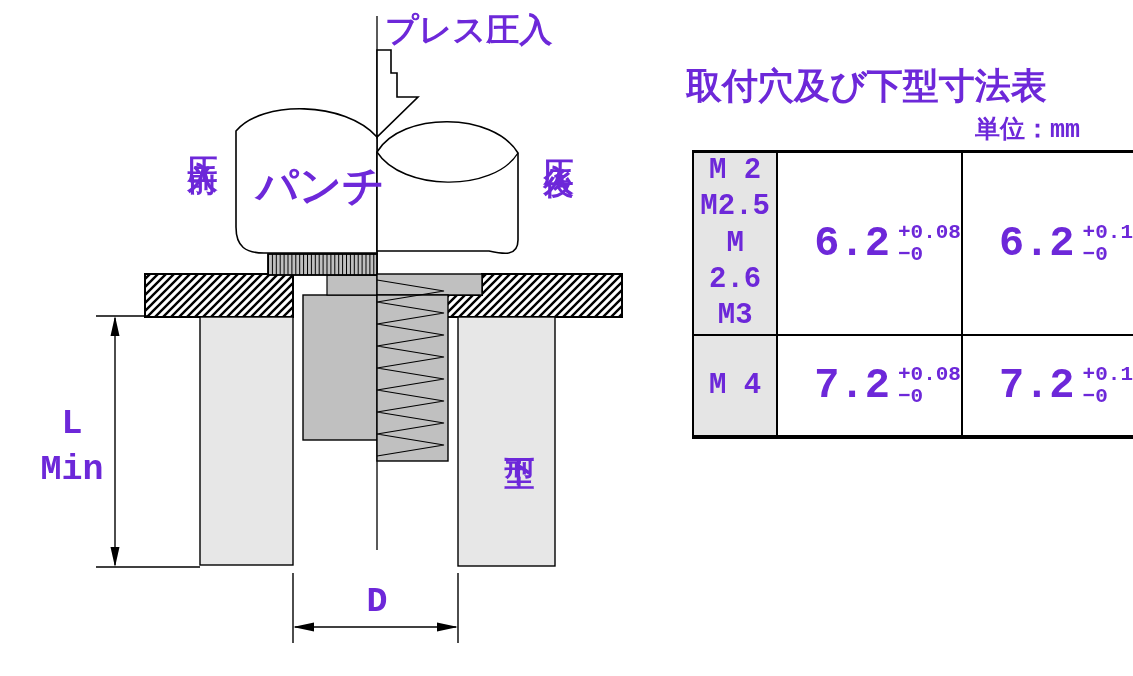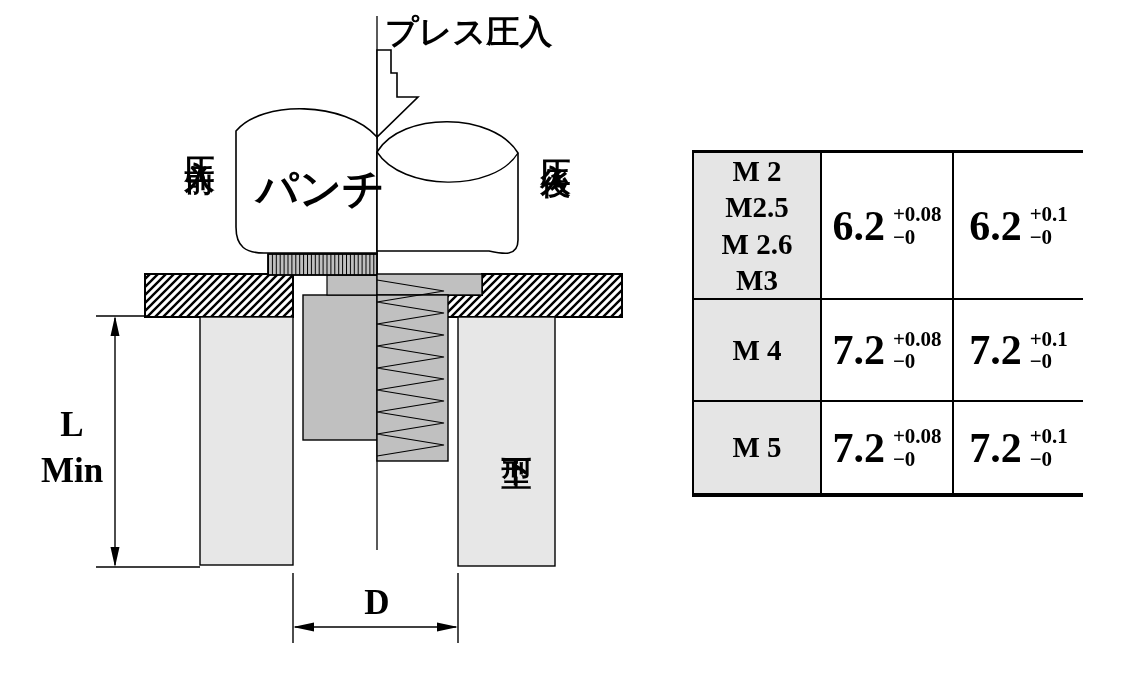--- a/index.html
+++ b/index.html
@@ -1,18 +1,18 @@
 <!DOCTYPE html>
 <html><head>
 <meta charset="utf-8">
 <style>
   html,body{margin:0;padding:0;background:#fff;}
   .wrap{
     position:relative;width:1133px;height:676px;background:#ffffff;
-    font-family:Liberation Serif, serif;font-weight:bold;color:#000000;
+    font-family:Liberation Mono, monospace;font-weight:bold;color:#6d28d9;
     overflow:hidden;
   }
   svg{position:absolute;left:0;top:0;}
   .lbl{position:absolute;white-space:pre-wrap;line-height:1.25;}
   .vert{writing-mode:vertical-rl;text-orientation:upright;letter-spacing:4px;}
   .center{text-align:center;}
 
   
   .tbl-title{position:absolute;left:686px;top:62px;font-size:36px;letter-spacing:0px;}
   .tbl-unit{position:absolute;left:860px;top:112px;width:220px;text-align:right;font-size:25px;}
@@ -20,21 +20,21 @@
     position:absolute;left:692px;top:150px;border-collapse:collapse;table-layout:fixed;
     border-top:3px solid #000;border-bottom:4px solid #000;border-left:2px solid #000;
   }
   table.dim th, table.dim td{
     border:2px solid #000;padding:0;vertical-align:middle;text-align:center;
   }
   table.dim th:last-child, table.dim td:last-child{border-right:none;}
   table.dim th{background:#c5c5c5;font-size:29px;line-height:1.3;white-space:pre-wrap;}
   td.lab{background:#e5e5e5;font-size:29px;line-height:1.25;white-space:pre-wrap;}
   td.val{background:#ffffff;}
-  .val-inner{display:flex;align-items:center;justify-content:center;gap:8px;}
+  .val-inner{display:flex;align-items:center;justify-content:center;gap:8px;margin-left:36px;}
   .num{font-size:42px;}
   .tol{font-size:21px;line-height:1.05;text-align:left;display:inline-block;}
   .tol span{display:block;}
   tr.hdr{height:115px;} tr.r1{height:100px;} tr.r2{height:102px;} tr.r3{height:94px;}
   col.c1{width:128px;} col.c2{width:132px;} col.c3{width:130px;}
 </style>
 </head>
 <body>
 
 <div class="wrap">
@@ -101,20 +101,22 @@
 
   <div class="lbl vert" style="left:537px;top:136px;font-size:30px;">圧入後</div>
 
   <div class="lbl vert" style="left:498px;top:434px;font-size:30px;letter-spacing:2px;">下型</div>
 
   <div class="lbl center" style="left:26px;top:402px;width:92px;font-size:35px;line-height:1.3;">L
 Min</div>
 
   <div class="lbl center" style="left:355px;top:581px;width:44px;font-size:35px;">D</div>
 
+  <div class="tbl-title">取付穴及び下型寸法表</div>
+  <div class="tbl-unit">単位：mm</div>
 
   <table class="dim">
     <colgroup>
         <col class="c1">
         <col class="c2">
         <col class="c3">
       </colgroup>
     <tbody>
 
     <tr class="r1">
@@ -155,37 +157,16 @@
         <div class="val-inner">
           <span class="num">7.2</span>
           <span class="tol">
             <span>+0.1</span>
             <span>−0</span>
           </span>
         </div>
       </td>
     </tr>
 
-    <tr class="r3">
-      <td class="lab">M 5</td>
-      <td class="val">
-        <div class="val-inner">
-          <span class="num">7.2</span>
-          <span class="tol">
-            <span>+0.08</span>
-            <span>−0</span>
-          </span>
-        </div>
-      </td>
-      <td class="val">
-        <div class="val-inner">
-          <span class="num">7.2</span>
-          <span class="tol">
-            <span>+0.1</span>
-            <span>−0</span>
-          </span>
-        </div>
-      </td>
-    </tr>
   </tbody>
     </table>
 
 </div>
 
 </body></html>

